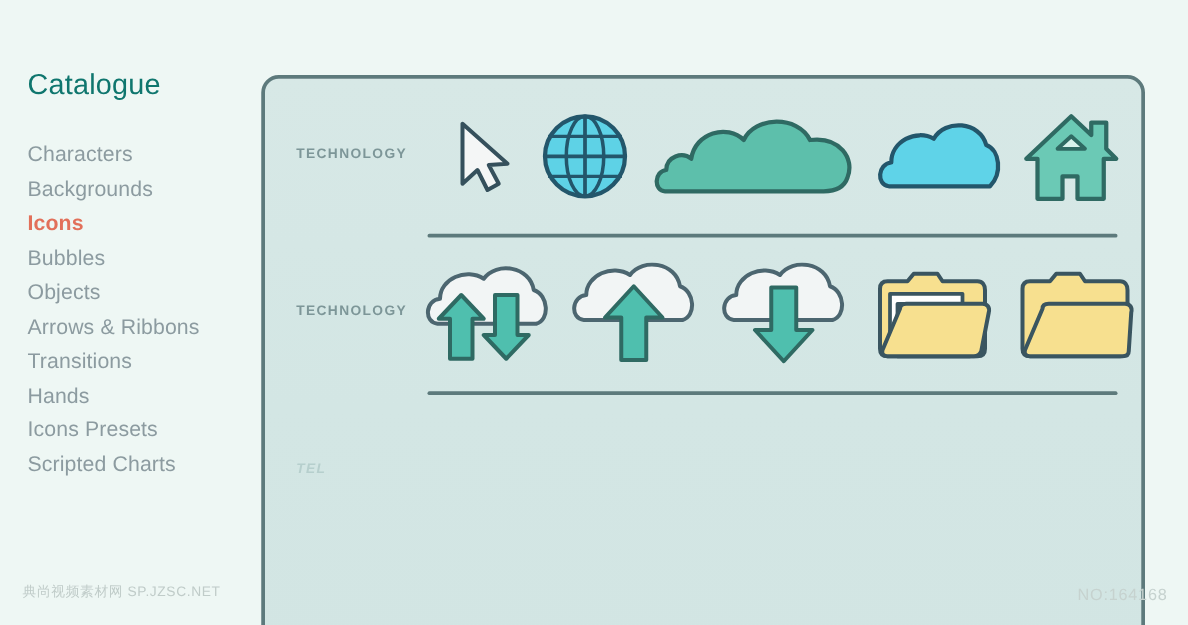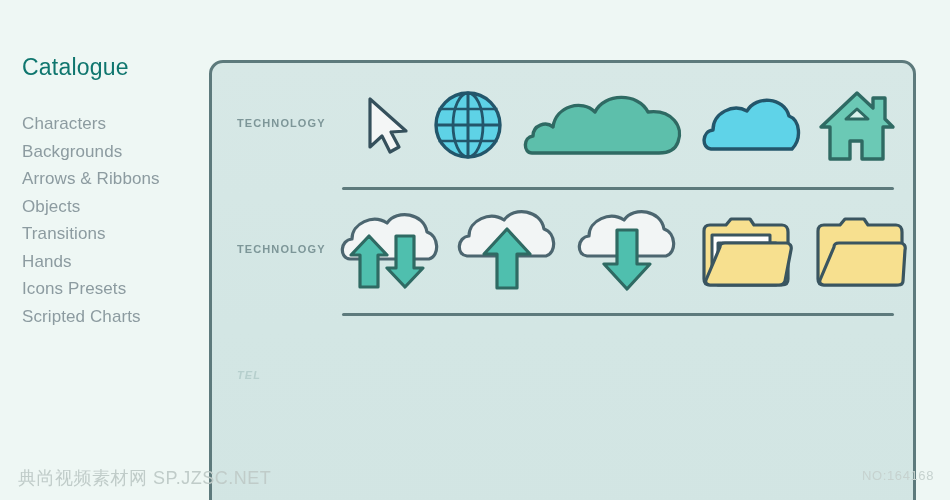--- a/index.html
+++ b/index.html
@@ -108,21 +108,21 @@
     display: flex;
     align-items: center;
     justify-content: center;
   }
 
   
   #watermark-left {
     position: absolute;
     left: 18px;
     top: 466px;
-    font-size: 18px;
+    font-size: 11px;
     color: #c0ccc9;
     letter-spacing: 0.5px;
     white-space: nowrap;
   }
   #watermark-right {
     position: absolute;
     right: 16px;
     top: 468px;
     font-size: 13px;
     color: #c6d2cf;
@@ -131,22 +131,24 @@
   }
 </style>
 </head>
 <body>
 
 <div id="sidebar">
   <div id="catalogue-title">Catalogue</div>
   <ul id="sidebar-list">
       <li>Characters</li>
       <li>Backgrounds</li>
+      <li class="active">Icons</li>
+      <li>Bubbles</li>
+      <li>Objects</li>
       <li>Arrows &amp; Ribbons</li>
-      <li>Objects</li>
       <li>Transitions</li>
       <li>Hands</li>
       <li>Icons Presets</li>
       <li>Scripted Charts</li>
     </ul>
 </div>
 
 <div id="panel">
     <div class="panel-row row-1">
       <div class="row-label">Technology</div>

